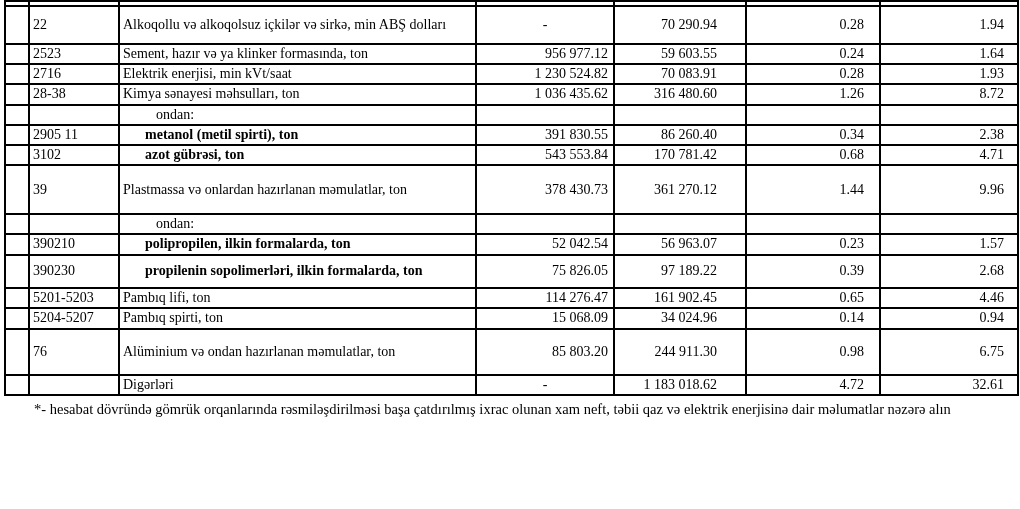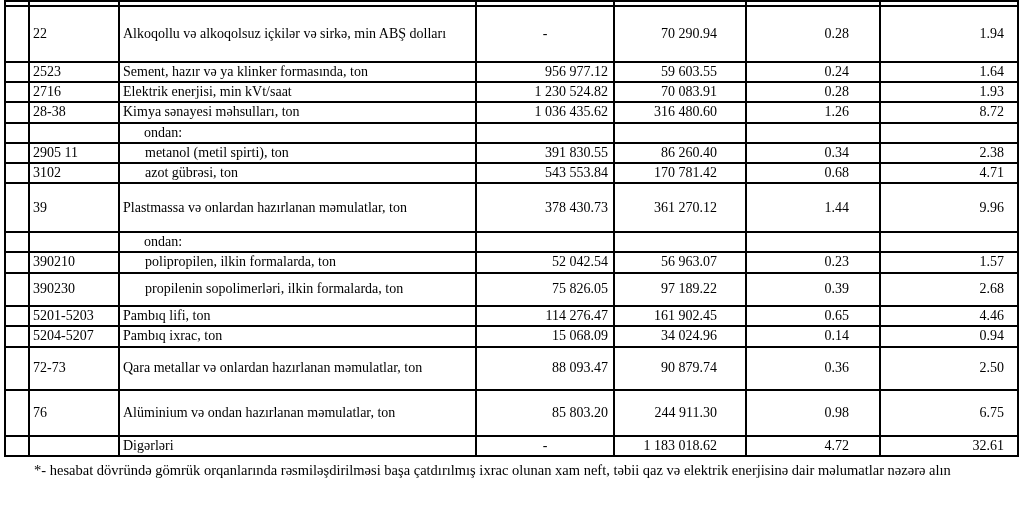--- a/index.html
+++ b/index.html
@@ -18,26 +18,26 @@
     border:2px solid #000;
     font-size:14px;
     padding:0;
     vertical-align:middle;
     overflow:hidden;
     white-space:normal;
   }
   .c-blank{}
   .c-code{padding-left:3px;}
   .c-desc{padding-left:3px;line-height:1.3;}
-  .c-desc.lvl1{padding-left:25px;}
-  .c-desc.lvl2{padding-left:24px;}
+  .c-desc.lvl1{padding-left:25px;font-weight:bold;}
+  .c-desc.lvl2{padding-left:36px;}
   .c-num{text-align:right;white-space:nowrap;}
   .v1{padding-right:5px;}
   .v2{padding-right:28px;}
-  .v3{padding-right:30px;}
+  .v3{padding-right:15px;}
   .v4{padding-right:13px;}
   td.dash{text-align:center;padding-right:0;}
   .footnote{
     margin-top:5px;
     padding-left:30px;
     font-size:14.5px;
     white-space:nowrap;
     overflow:hidden;
     width:990px;
   }
@@ -59,21 +59,21 @@
     <tbody id="rows">
         <tr style="height: 5px;">
           <td class="c-blank"></td>
           <td class="c-code"></td>
           <td class="c-desc lvl0"></td>
           <td class="c-num v1"></td>
           <td class="c-num v2"></td>
           <td class="c-num v3"></td>
           <td class="c-num v4"></td>
         </tr>
-        <tr style="height: 56px;">
+        <tr style="height: 38px;">
           <td class="c-blank"></td>
           <td class="c-code">22</td>
           <td class="c-desc lvl0">Alkoqollu və alkoqolsuz içkilər və sirkə, min ABŞ dolları</td>
           <td class="c-num v1 dash">-</td>
           <td class="c-num v2">70 290.94</td>
           <td class="c-num v3">0.28</td>
           <td class="c-num v4">1.94</td>
         </tr>
         <tr style="height: 19px;">
           <td class="c-blank"></td>
@@ -170,34 +170,25 @@
           <td class="c-code">5201-5203</td>
           <td class="c-desc lvl0">Pambıq lifi, ton</td>
           <td class="c-num v1">114 276.47</td>
           <td class="c-num v2">161 902.45</td>
           <td class="c-num v3">0.65</td>
           <td class="c-num v4">4.46</td>
         </tr>
         <tr style="height: 21px;">
           <td class="c-blank"></td>
           <td class="c-code">5204-5207</td>
-          <td class="c-desc lvl0">Pambıq ixrac, ton</td>
+          <td class="c-desc lvl0">Pambıq spirti, ton</td>
           <td class="c-num v1">15 068.09</td>
           <td class="c-num v2">34 024.96</td>
           <td class="c-num v3">0.14</td>
           <td class="c-num v4">0.94</td>
-        </tr>
-        <tr style="height: 43px;">
-          <td class="c-blank"></td>
-          <td class="c-code">72-73</td>
-          <td class="c-desc lvl0">Qara metallar və onlardan hazırlanan məmulatlar, ton</td>
-          <td class="c-num v1">88 093.47</td>
-          <td class="c-num v2">90 879.74</td>
-          <td class="c-num v3">0.36</td>
-          <td class="c-num v4">2.50</td>
         </tr>
         <tr style="height: 46px; margin-top: 19px;">
           <td class="c-blank"></td>
           <td class="c-code">76</td>
           <td class="c-desc lvl0">Alüminium və ondan hazırlanan məmulatlar, ton</td>
           <td class="c-num v1">85 803.20</td>
           <td class="c-num v2">244 911.30</td>
           <td class="c-num v3">0.98</td>
           <td class="c-num v4">6.75</td>
         </tr>

